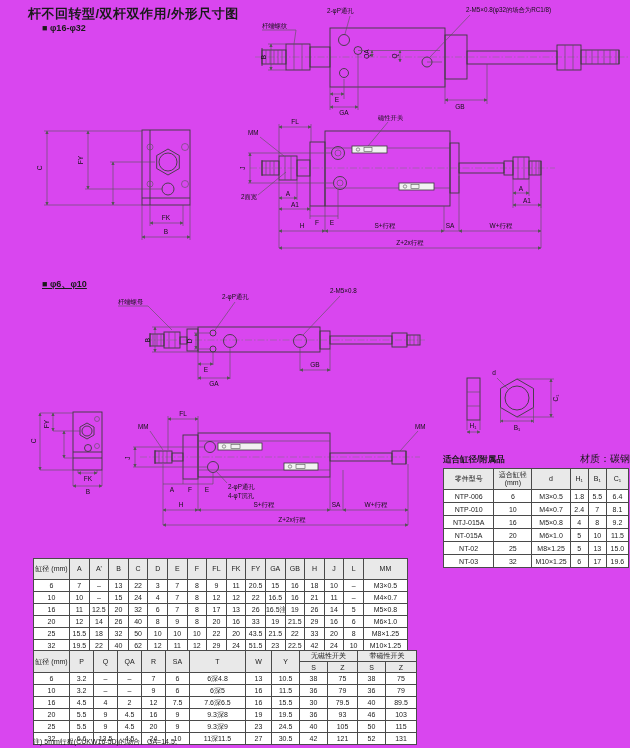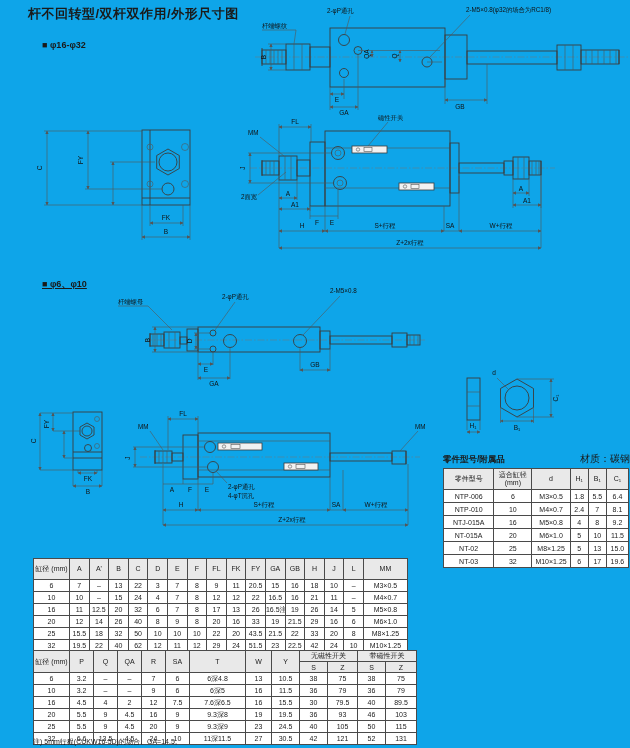--- a/index.html
+++ b/index.html
@@ -1,20 +1,20 @@
 <!DOCTYPE html>
 <html><head>
 <meta charset="utf-8">
 <style>
   html,body{margin:0;padding:0;background:#e9e9e9;}
-  .page{position:relative;width:630px;height:748px;background:#0ea5e9;overflow:hidden;
+  .page{position:relative;width:630px;height:748px;background:#d946ef;overflow:hidden;
         font-family:"Liberation Sans","DejaVu Sans",sans-serif;color:#1a1a1a;}
   .abs{position:absolute;}
   .title{left:28px;top:5px;font-size:13px;font-weight:bold;letter-spacing:.5px;}
-  .sec1{left:42px;top:40px;font-size:9px;font-weight:bold;}
+  .sec1{left:42px;top:23px;font-size:9px;font-weight:bold;}
   .sec2{left:42px;top:278px;font-size:9px;font-weight:bold;text-decoration:underline;}
   svg text{font-family:"Liberation Sans","DejaVu Sans",sans-serif;font-size:6.5px;fill:#111;}
   svg .cap{font-size:6.3px;}
   .ln{stroke:#3c3c3c;fill:none;stroke-width:.9;}
   .thin{stroke:#555;fill:none;stroke-width:.6;}
   .dim{stroke:#555;fill:none;stroke-width:.6;}
   .cl{stroke:#777;fill:none;stroke-width:.5;stroke-dasharray:7 2 1.5 2;}
   .sw{fill:#f2f2f2;stroke:#3c3c3c;stroke-width:.8;}
   table{border-collapse:collapse;table-layout:fixed;background:#fff;}
   th,td{border:0.8px solid #4a4a4a;font-size:7px;text-align:center;padding:0;
@@ -331,21 +331,21 @@
       <path class="dim" marker-start="url(#ar)" marker-end="url(#ar)" d="M500.5 421 H533.5"></path>
       <text text-anchor="middle" x="517" y="430">B₁</text>
       <path class="thin" d="M517 379 H554 M517 417 H554"></path>
       <path class="dim" marker-start="url(#ar)" marker-end="url(#ar)" d="M551 379 V417"></path>
       <text text-anchor="middle" transform="rotate(-90 558 398)" x="558" y="398">C₁</text>
     </g>
   </svg>
 
   <div class="abs nut-block">
     <div class="nut-head">
-      <span class="nut-title">零件型号/附属品</span>
+      <span class="nut-title">适合缸径/附属品</span>
       <span class="nut-mat">材质：碳钢</span>
     </div>
     <table>
       <colgroup>
           <col style="width:50px">
           <col style="width:38px">
           <col style="width:38px">
           <col style="width:18px">
           <col style="width:18px">
           <col style="width:22px">

